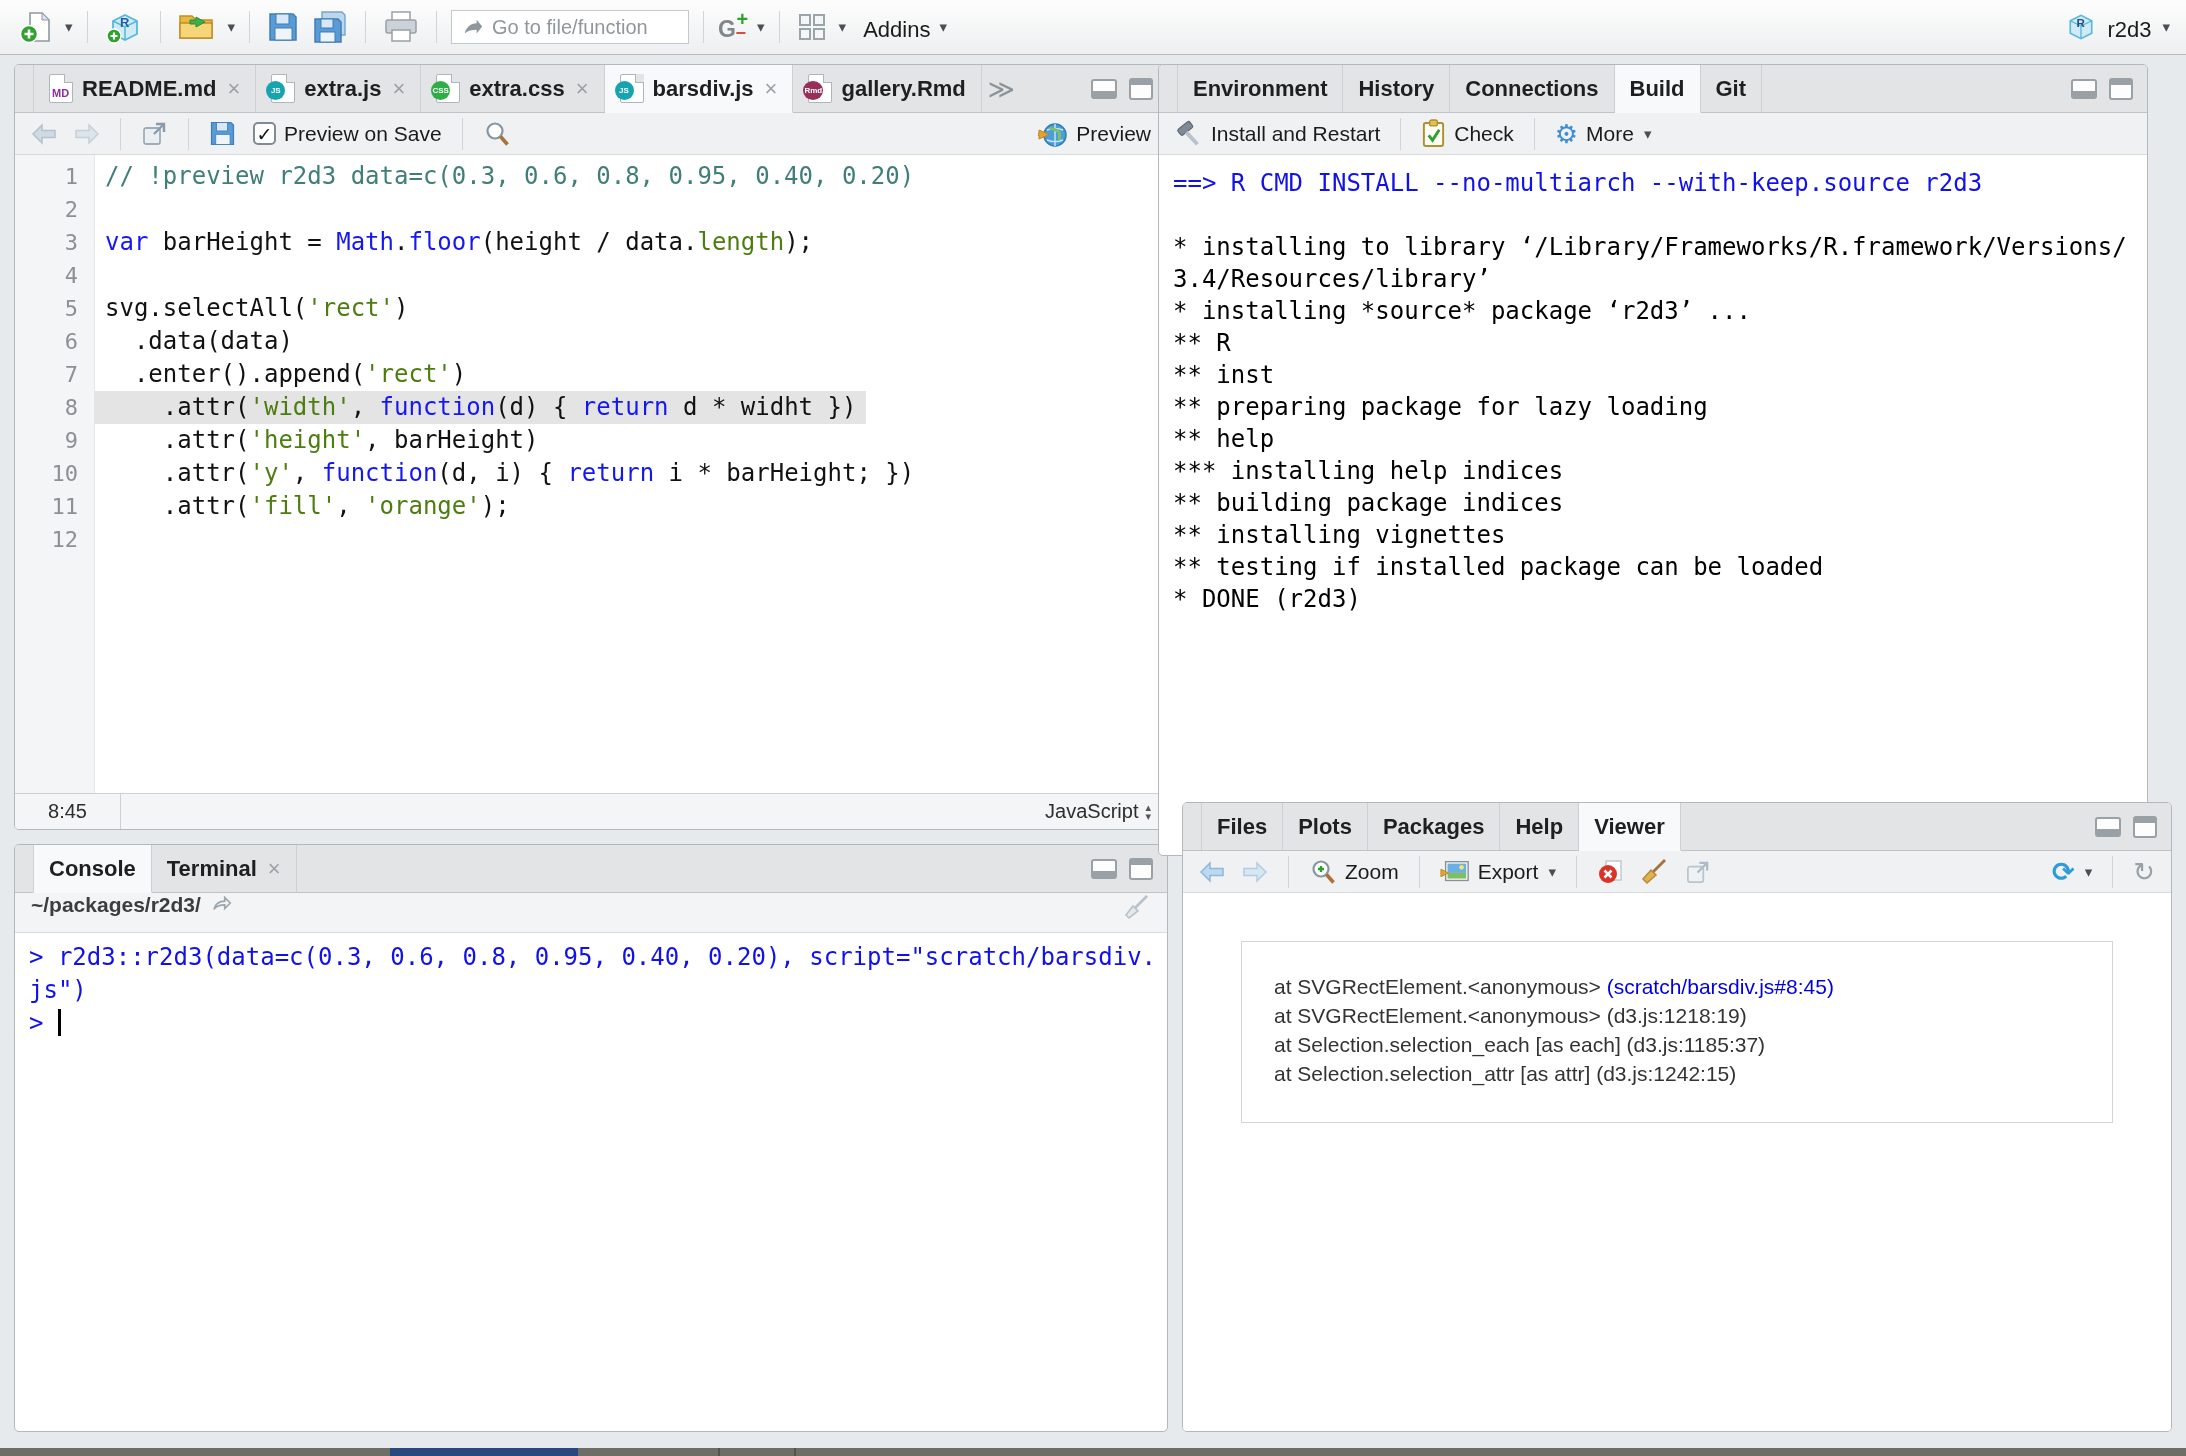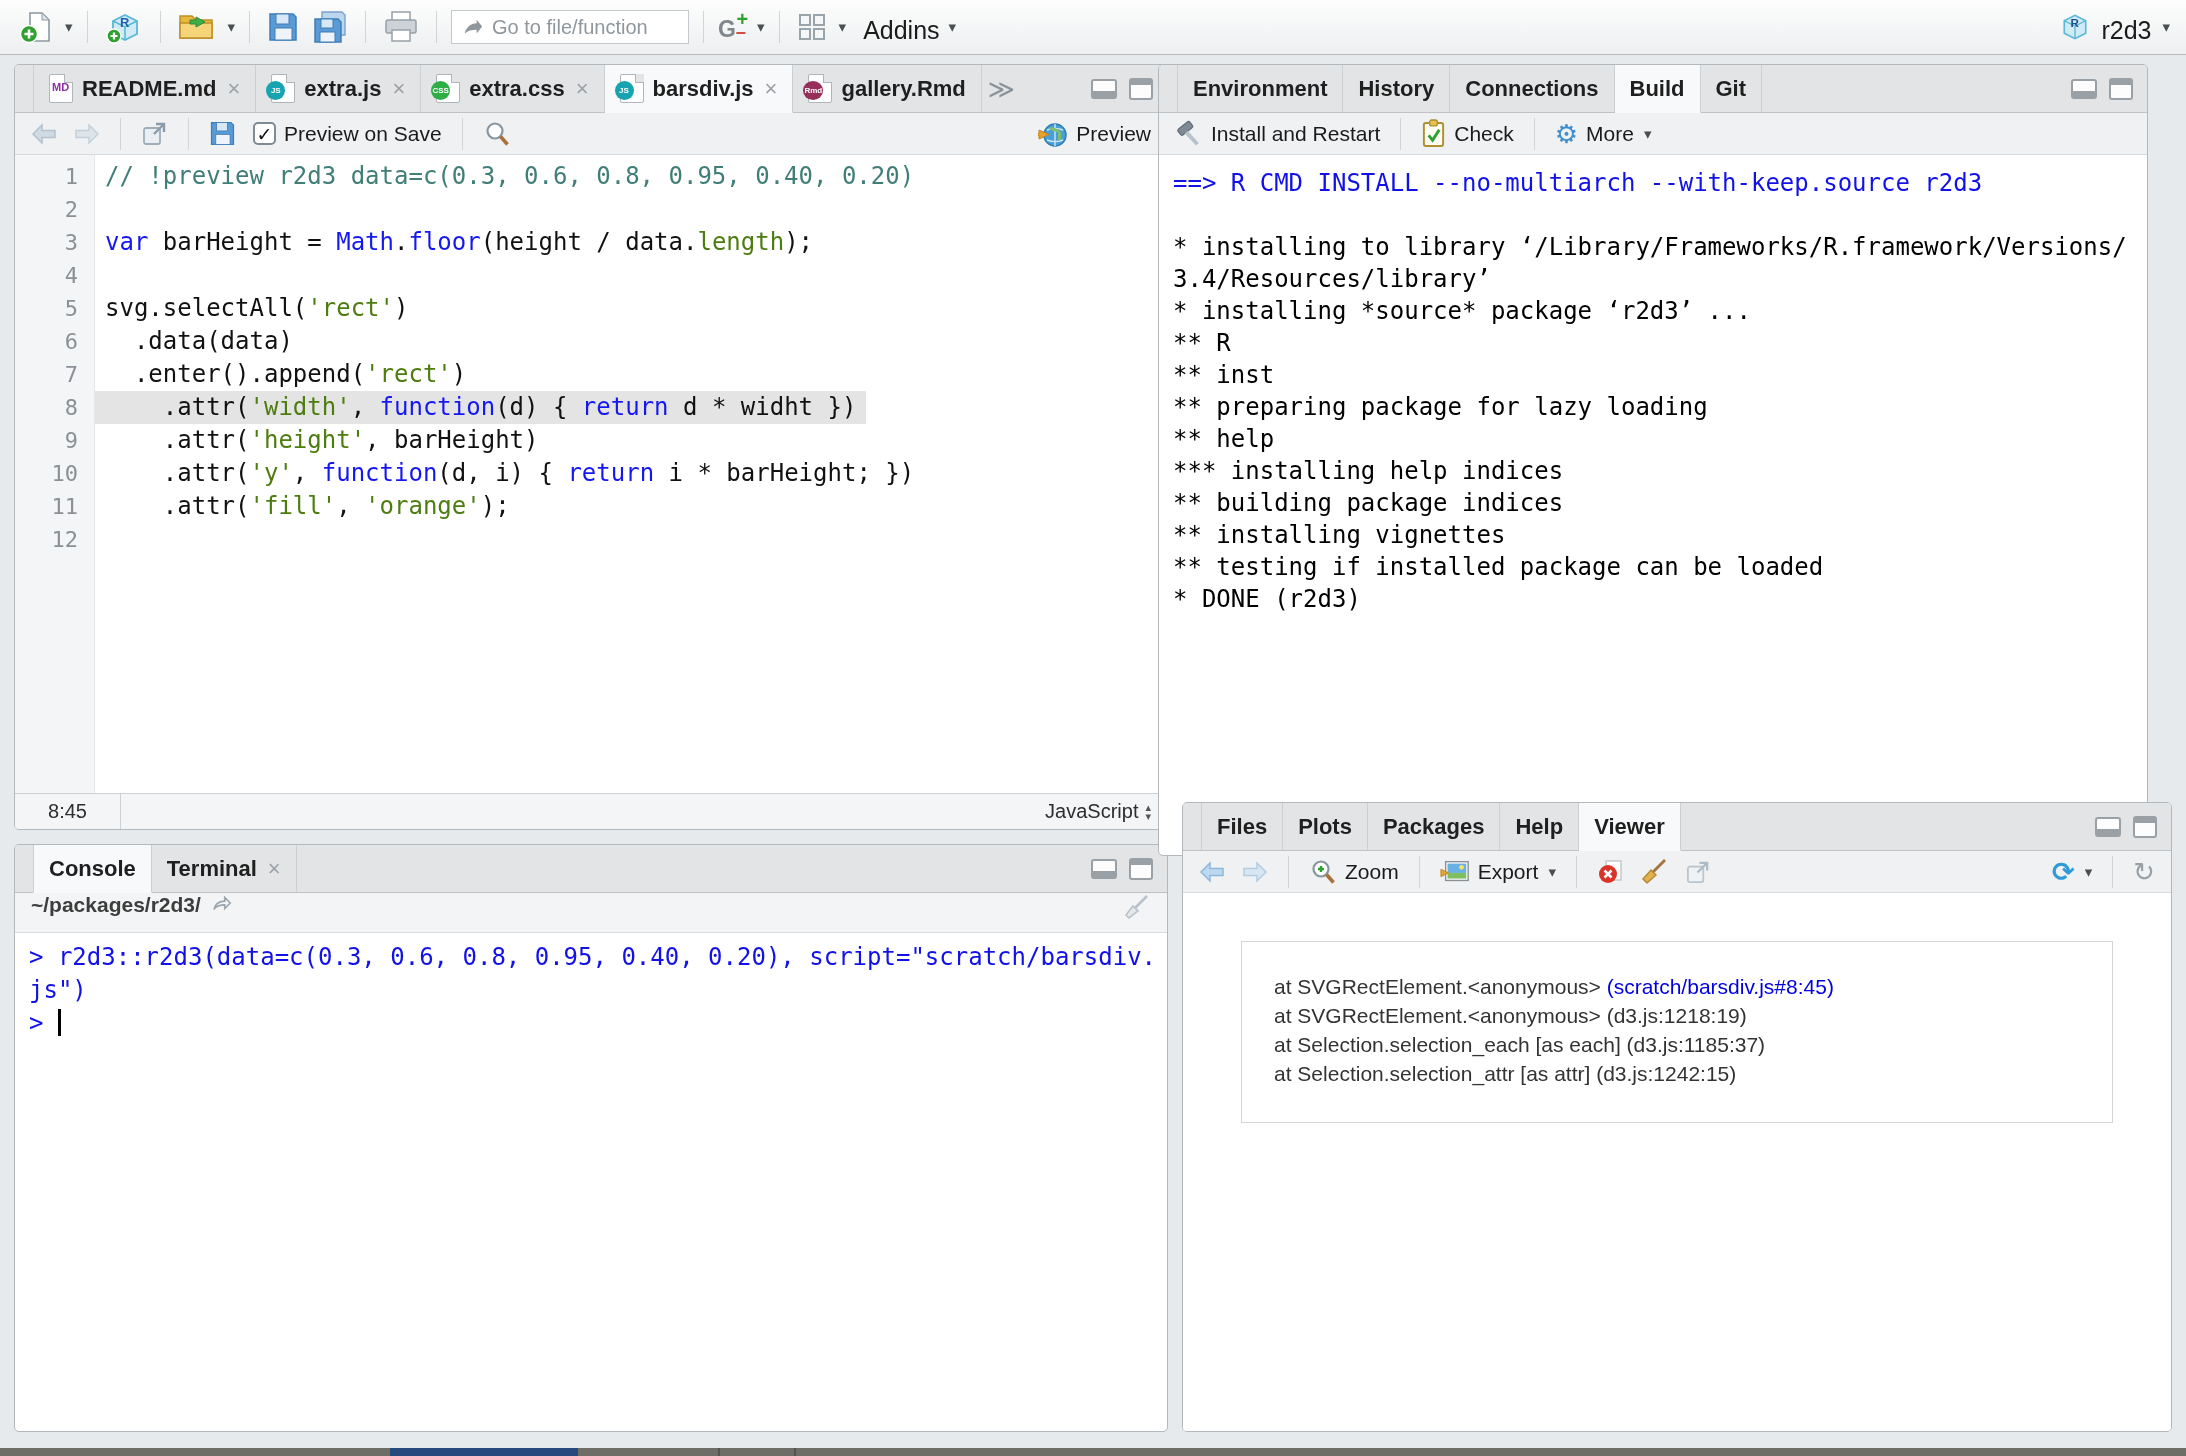--- a/index.html
+++ b/index.html
@@ -11,21 +11,21 @@
   .main-toolbar { position:absolute; left:0; top:0; width:100%; height:55px;
     background:linear-gradient(#fdfdfd,#edeff0); border-bottom:1px solid #b8bcbf;
     display:flex; align-items:center; padding:0 16px; gap:7px; }
   .tb-ic { display:flex; align-items:center; justify-content:center; height:40px; padding:0 3px; cursor:default; }
   .caret { font-size:15px; color:#4a4f53; margin-left:2px; }
   .sep  { width:1px; height:32px; background:#d2d5d8; margin:0 7px; flex:none; }
   .goto-box { display:flex; align-items:center; width:238px; height:34px; background:#fff;
     border:1px solid #c3c8cc; border-radius:0; padding:0 10px; gap:8px; }
   .goto-box input { border:none; outline:none; width:100%; font-size:20px; color:#333; background:transparent; font-family:"Liberation Sans",sans-serif; }
   .goto-box input::placeholder { color:#8f979d; }
-  .tb-label { font-size:25px; color:#1b1b1b;margin-top:6px; }
+  .tb-label { font-size:22px; color:#1b1b1b;margin-top:6px; }
   .tb-right { margin-left:auto; display:flex; align-items:center; gap:9px; }
   .vcs-ic { position:relative; width:30px; height:34px; }
   .vcs-ic .g { position:absolute; left:0; bottom:1px; font-size:23px; font-weight:bold; color:#7f878d; }
   .vcs-ic .plus { position:absolute; right:0; top:-2px; font-size:20px; font-weight:bold; color:#2ea12e; }
   .vcs-ic .minus { position:absolute; right:2px; top:13px; font-size:18px; font-weight:bold; color:#d24b3d; }
 
   
   .pane { position:absolute; background:#fff; border:1px solid #b3b8bc; border-radius:5px;
     overflow:hidden; display:flex; flex-direction:column; }
   #source-pane  { left:14px;   top:64px;  width:1154px; height:766px; }
@@ -49,21 +49,21 @@
     display:flex; align-items:center; padding:0 12px; gap:9px; font-size:21px; color:#1b1b1b; flex:none; }
   .pt-btn { display:flex; align-items:center; gap:8px; padding:0 4px; white-space:nowrap; }
   .spacer { flex:1; }
 
   
   .ficon { position:relative; width:24px; height:29px; background:#fff; border:1px solid #aeb6bc; border-radius:2px; flex:none; }
   .ficon::after { content:""; position:absolute; right:-1px; top:-1px; width:8px; height:8px;
     background:#e2e4e6; border-left:1px solid #aeb6bc; border-bottom:1px solid #aeb6bc; }
   .fbadge { position:absolute; left:-6px; top:6px; min-width:19px; height:19px; border-radius:50%;
     color:#fff; font-size:8px; font-weight:700; display:flex; align-items:center; justify-content:center; padding:0 1px; }
-  .fbadge.md { background:none; color:#8e2ea0; font-size:11px; left:1px; top:2px;text-align:right; }
+  .fbadge.md { background:none; color:#8e2ea0; font-size:11px; left:1px; top:8px;text-align:right; }
 
   
   .code-wrap { flex:1; position:relative; background:#fff; overflow:hidden; }
   .gutter-col { position:absolute; left:0; top:0; bottom:0; width:80px; background:#f3f5f6; border-right:1px solid #e4e7e9; }
   .code-area { position:relative; padding-top:5px; font-family:"DejaVu Sans Mono",monospace; font-size:24px; line-height:33px; }
   .code-row { display:flex; min-height:33px; }
   .gut { width:80px; flex:none; text-align:right; padding-right:17px; color:#8a9095; font-size:22px; }
   .code-cell { white-space:pre; padding-left:10px; color:#111; }
   .code-cell.hl { background:#e4e4e4; align-self:flex-start; padding-right:10px; }
   .tk-c { color:#417e78; } .tk-k { color:#1517f0; } .tk-s { color:#4d7c0f; } .tk-p { color:#111; }

